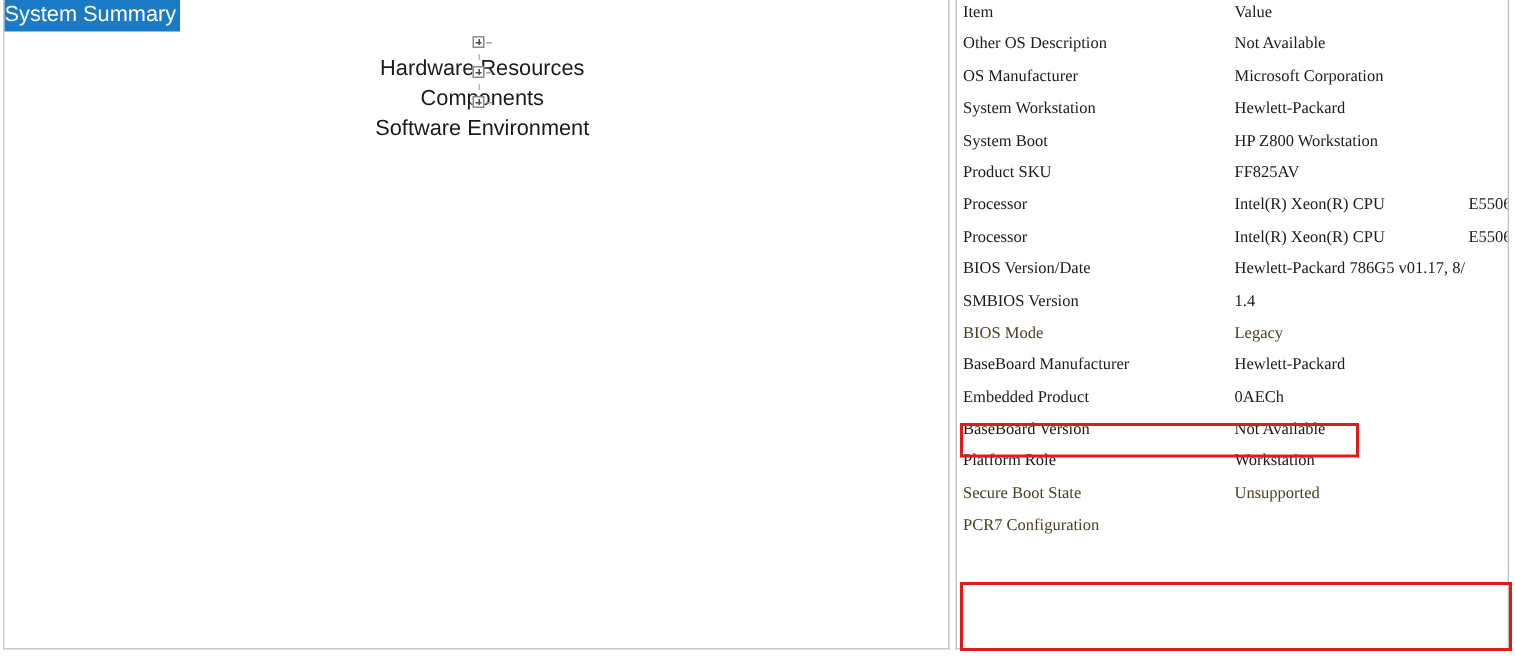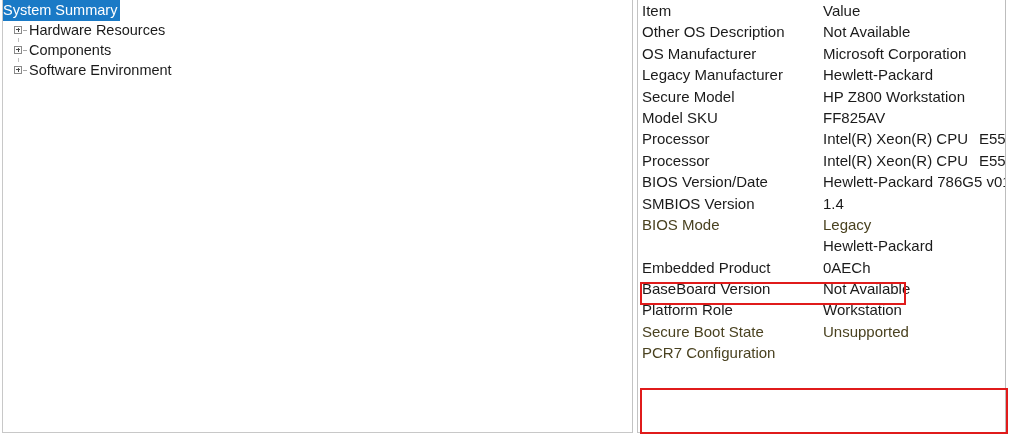--- a/index.html
+++ b/index.html
@@ -53,20 +53,21 @@
     align-items: center;
     font-size: 14.5px;
     color: #1b1b1b;
     white-space: nowrap;
   }
   .tree-node.root {
     padding-left: 0;
   }
   .tree-node.child {
     padding-left: 9px;
+    flex-direction: column;
   }
   .tree-label {
     display: inline-block;
     line-height: 18px;
   }
   .tree-node.selected .tree-label {
     background: #1a7ac6;
     color: #ffffff;
     padding: 1px 3px 2px 3px;
     margin-left: -3px;
@@ -133,22 +134,23 @@
     position: absolute;
     left: 638px; top: 0;
     width: 367px; height: 432px;
     background: #ffffff;
     overflow: hidden;
   }
   .list-row {
     position: relative;
     height: 21.4px;
     white-space: nowrap;
-    font-size: 15px;
+    font-size: 11px;
     color: #1b1b1b;
+    font-family: Liberation Serif, serif;
   }
   .cell-item {
     position: absolute;
     left: 4px;
     top: 2px;
     width: 162px;
     overflow: hidden;
     text-overflow: clip;
     white-space: nowrap;
   }
@@ -240,29 +242,29 @@
       </div>
       <div class="list-row">
         <span class="cell-item">Other OS Description</span>
         <span class="cell-value"><span>Not Available</span></span>
       </div>
       <div class="list-row">
         <span class="cell-item">OS Manufacturer</span>
         <span class="cell-value"><span>Microsoft Corporation</span></span>
       </div>
       <div class="list-row">
-        <span class="cell-item">Legacy Manufacturer</span>
+        <span class="cell-item">System Workstation</span>
         <span class="cell-value"><span>Hewlett-Packard</span></span>
       </div>
       <div class="list-row">
-        <span class="cell-item">Secure Model</span>
+        <span class="cell-item">System Boot</span>
         <span class="cell-value"><span>HP Z800 Workstation</span></span>
       </div>
       <div class="list-row">
-        <span class="cell-item">Model SKU</span>
+        <span class="cell-item">Product SKU</span>
         <span class="cell-value"><span>FF825AV</span></span>
       </div>
       <div class="list-row">
         <span class="cell-item">Processor</span>
         <span class="cell-value"><span>Intel(R) Xeon(R) CPU</span><span class="extra">E5506</span></span>
       </div>
       <div class="list-row">
         <span class="cell-item">Processor</span>
         <span class="cell-value"><span>Intel(R) Xeon(R) CPU</span><span class="extra">E5506</span></span>
       </div>
@@ -272,20 +274,21 @@
       </div>
       <div class="list-row">
         <span class="cell-item">SMBIOS Version</span>
         <span class="cell-value"><span>1.4</span></span>
       </div>
       <div class="list-row highlight">
         <span class="cell-item">BIOS Mode</span>
         <span class="cell-value"><span>Legacy</span></span>
       </div>
       <div class="list-row">
+        <span class="cell-item">BaseBoard Manufacturer</span>
         <span class="cell-value"><span>Hewlett-Packard</span></span>
       </div>
       <div class="list-row">
         <span class="cell-item">Embedded Product</span>
         <span class="cell-value"><span>0AECh</span></span>
       </div>
       <div class="list-row">
         <span class="cell-item">BaseBoard Version</span>
         <span class="cell-value"><span>Not Available</span></span>
       </div>

